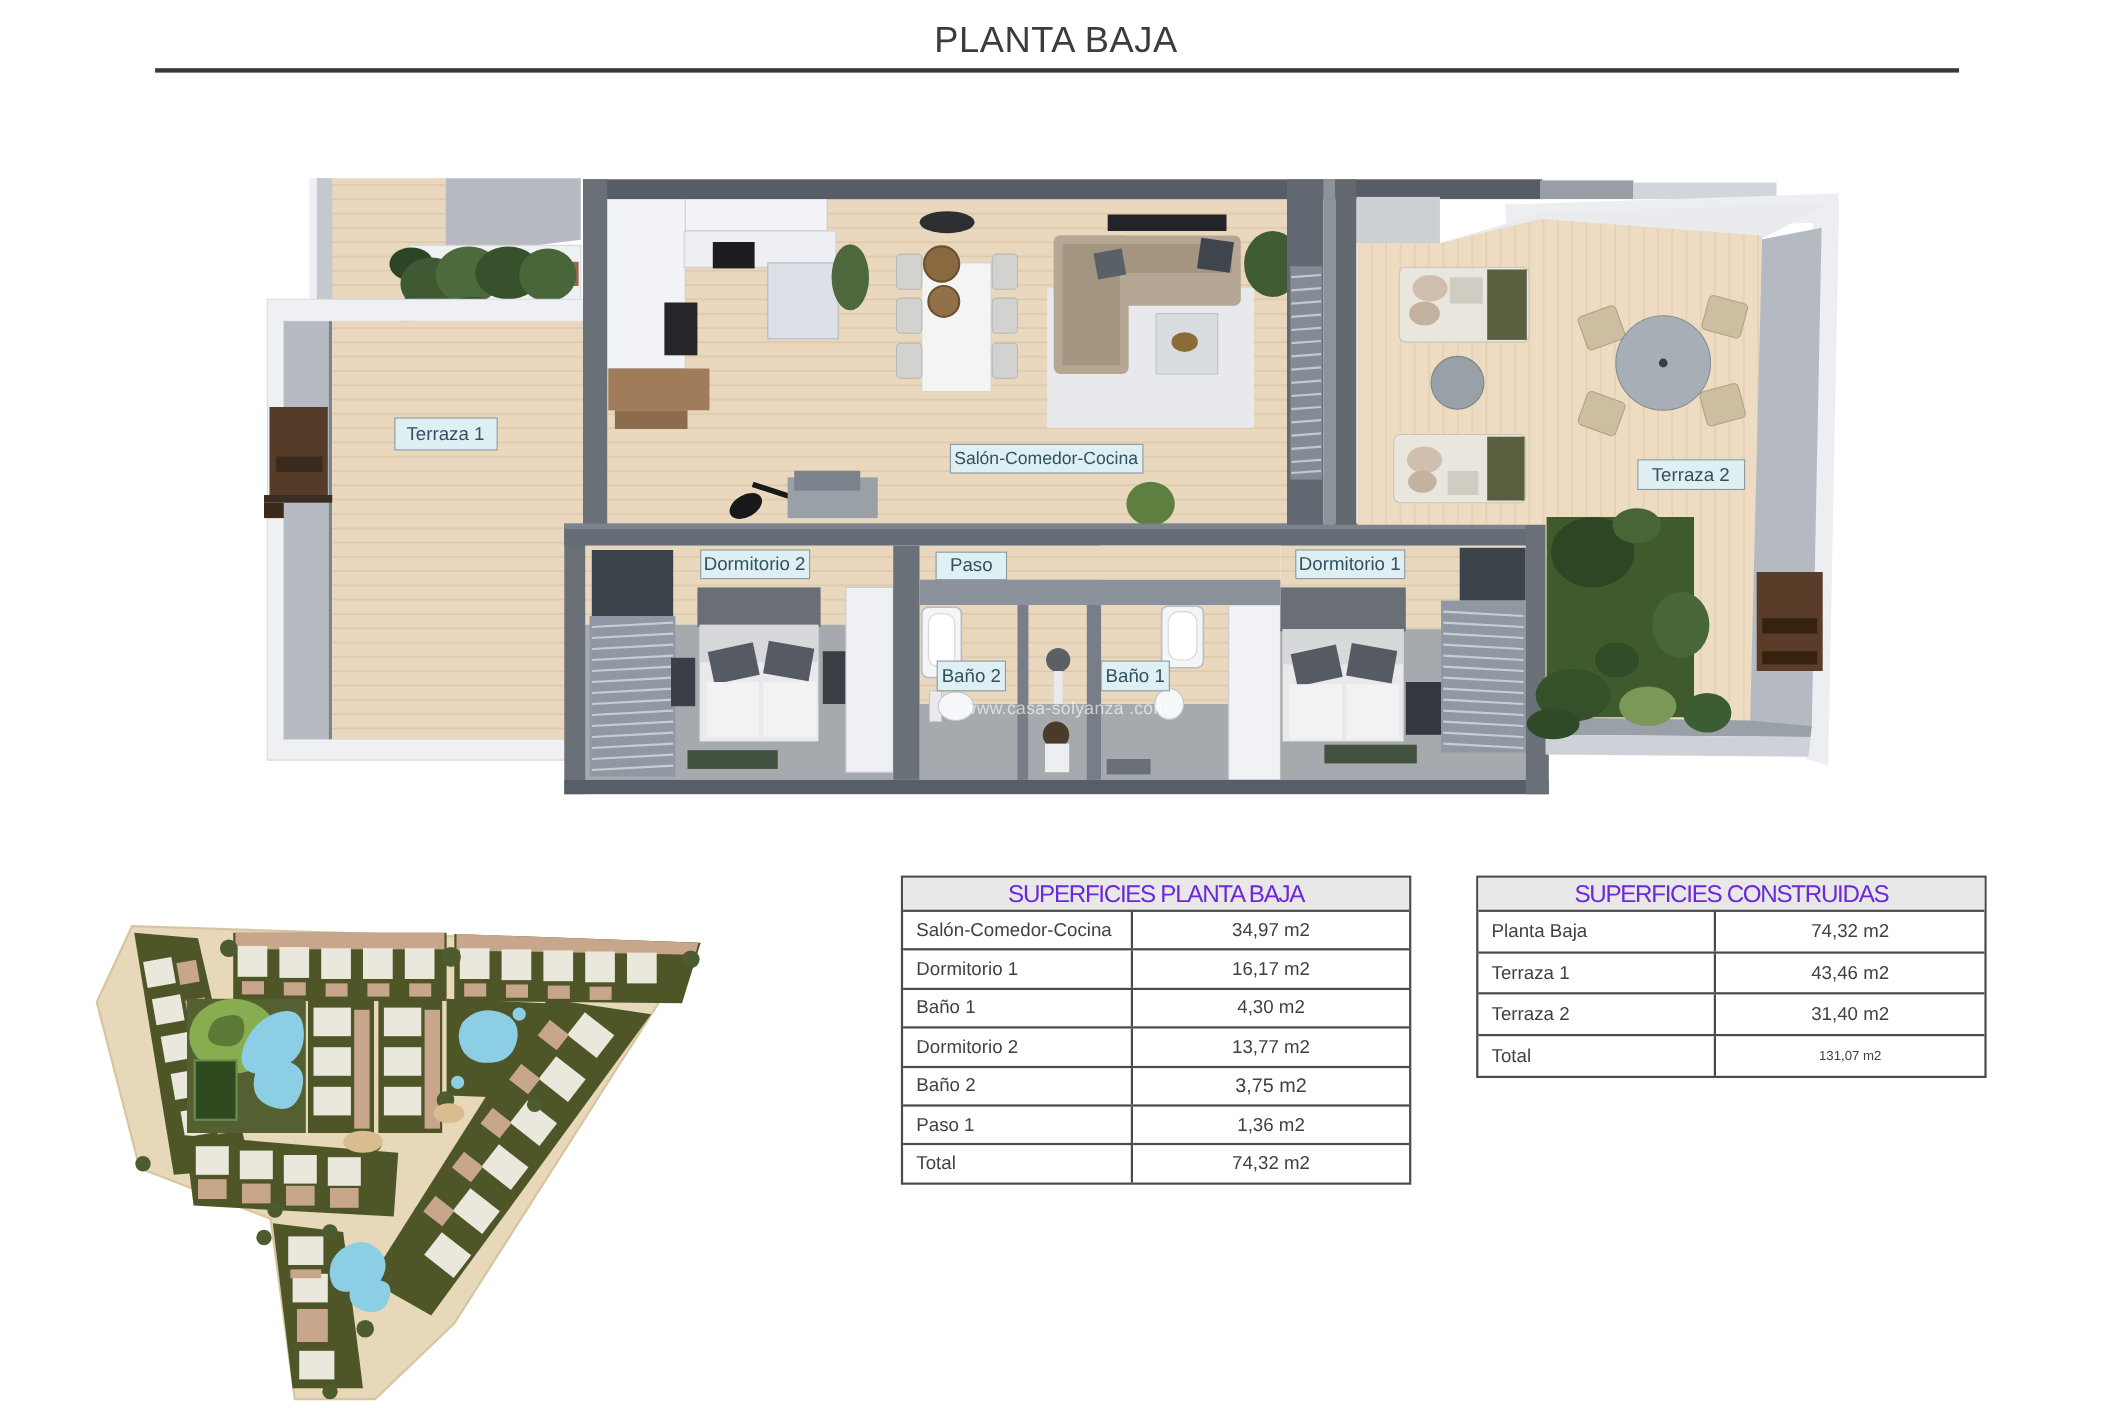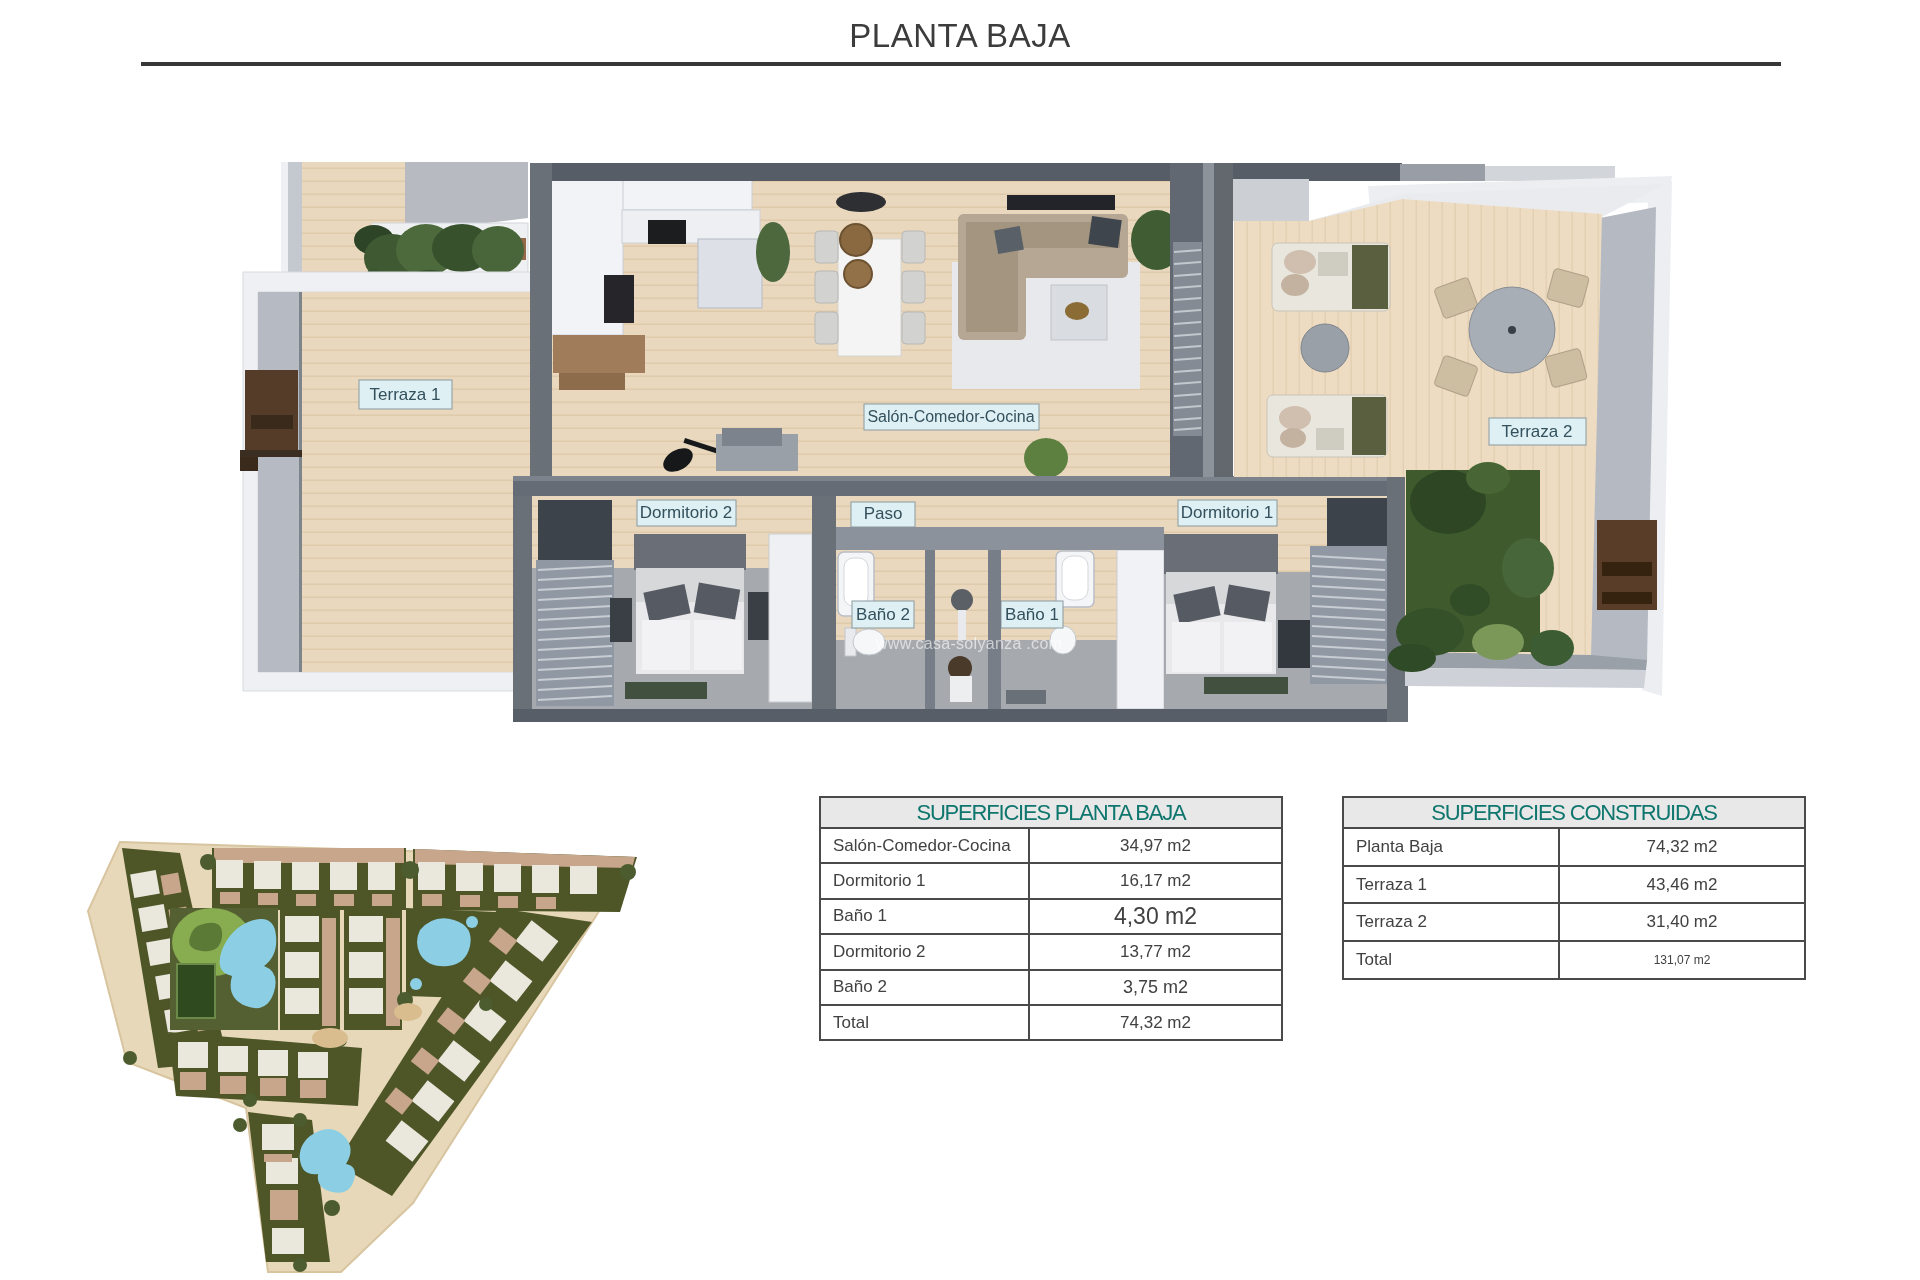--- a/index.html
+++ b/index.html
@@ -1,21 +1,21 @@
 <!DOCTYPE html>
 <html><head>
 <meta charset="utf-8">
 <style>
   html,body{margin:0;padding:0;}
   body{width:1920px;height:1280px;background:#ffffff;font-family:"Liberation Sans", sans-serif;position:relative;overflow:hidden;}
   #page{position:absolute;left:0;top:0;width:1920px;height:1064px;border-radius:10px;}
   .title{position:absolute;left:0;top:17px;width:1920px;text-align:center;font-size:33px;letter-spacing:0.5px;color:#3c3c3c;}
   .rule{position:absolute;left:141px;top:62px;width:1640px;height:3.5px;background:#383838;}
   .tbl{position:absolute;border:2px solid #4a4a4a;background:#fff;}
-  .tbl .hdr{background:#e8e8e8;border-bottom:2px solid #4a4a4a;text-align:center;color:#0f766e;}
+  .tbl .hdr{background:#e8e8e8;border-bottom:2px solid #4a4a4a;text-align:center;color:#6d28d9;}
   .row{display:flex;border-bottom:2px solid #4a4a4a;color:#414141;white-space:nowrap;}
   .row:last-child{border-bottom:none;}
   .row .c1{border-right:2px solid #4a4a4a;padding-left:12px;display:flex;align-items:center;box-sizing:border-box;}
   .row .c2{display:flex;align-items:center;justify-content:center;}
 </style>
 </head>
 <body>
 <div id="page">
 
 <div class="title">PLANTA BAJA</div>
@@ -572,29 +572,33 @@
   <div class="row" style="height:33.4px;">
         <div class="c1" style="width:209px;font-size:17px;">Salón-Comedor-Cocina</div>
         <div class="c2" style="flex:1;font-size:17px;">34,97 m2</div>
       </div>
   <div class="row" style="height:33.4px;">
         <div class="c1" style="width:209px;font-size:17px;">Dormitorio 1</div>
         <div class="c2" style="flex:1;font-size:17px;">16,17 m2</div>
       </div>
   <div class="row" style="height:33.4px;">
         <div class="c1" style="width:209px;font-size:17px;">Baño 1</div>
-        <div class="c2" style="flex:1;font-size:23px;">4,30 m2</div>
+        <div class="c2" style="flex:1;font-size:17px;">4,30 m2</div>
       </div>
   <div class="row" style="height:33.4px;">
         <div class="c1" style="width:209px;font-size:17px;">Dormitorio 2</div>
         <div class="c2" style="flex:1;font-size:17px;">13,77 m2</div>
       </div>
   <div class="row" style="height:33.4px;">
         <div class="c1" style="width:209px;font-size:17px;">Baño 2</div>
         <div class="c2" style="flex:1;font-size:18px;">3,75 m2</div>
+      </div>
+  <div class="row" style="height:33.4px;">
+        <div class="c1" style="width:209px;font-size:17px;">Paso 1</div>
+        <div class="c2" style="flex:1;font-size:17px;">1,36 m2</div>
       </div>
   <div class="row" style="height:33.4px;">
         <div class="c1" style="width:209px;font-size:17px;">Total</div>
         <div class="c2" style="flex:1;font-size:17px;">74,32 m2</div>
       </div>
 </div>
 
 <div class="tbl" style="left:1342px;top:796px;width:460px;">
   <div class="hdr" style="height:29px;line-height:29px;font-size:22px;letter-spacing:-1.2px;">SUPERFICIES CONSTRUIDAS</div>
   <div class="row" style="height:35.7px;">

